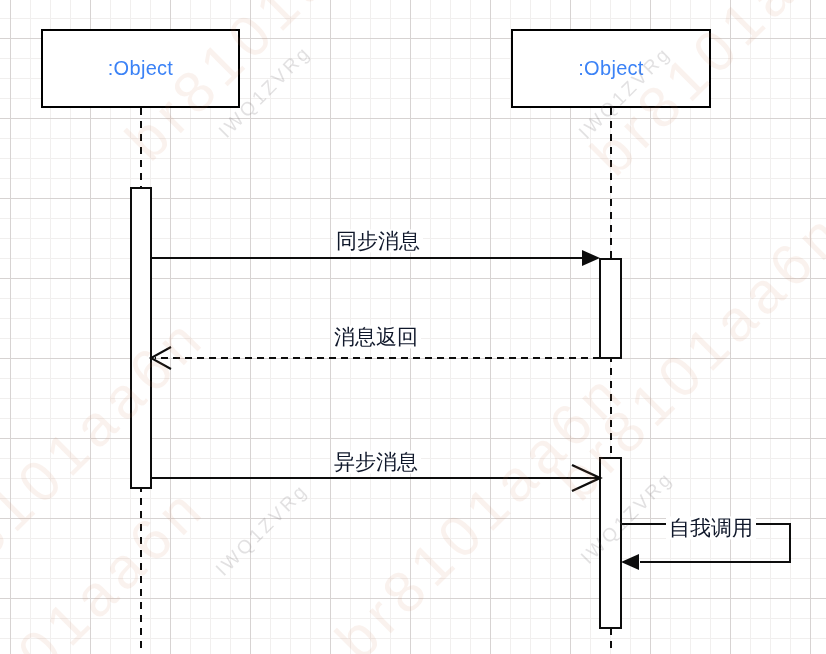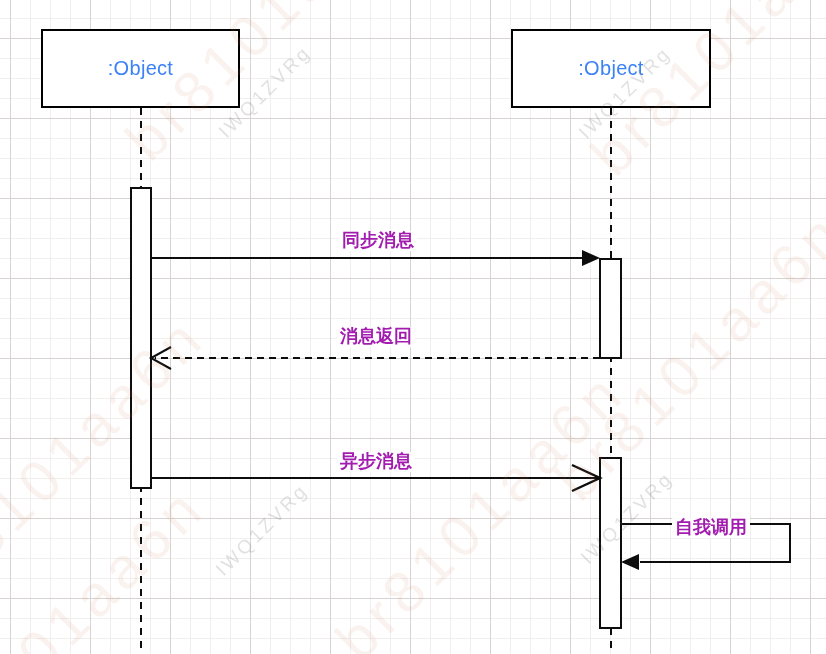--- a/index.html
+++ b/index.html
@@ -40,27 +40,26 @@
   .object-box span {
     font-size: 20px;
     color: #3b82f6;
     letter-spacing: 0.3px;
   }
 
   .msg-label {
     position: absolute;
     z-index: 4;
     transform: translate(-50%, -50%);
-    font-size: 18px;
-    color: #a21caf;
+    font-size: 21px;
+    color: #0f172a;
     background: #ffffff;
     padding: 0 3px;
     white-space: nowrap;
     line-height: 1.1;
-    font-weight: bold;
   }
 
   .watermark-layer {
     position: absolute;
     left: 0; top: 0; right: 0; bottom: 0;
     z-index: 6;
     pointer-events: none;
     overflow: hidden;
   }
   .wm {

